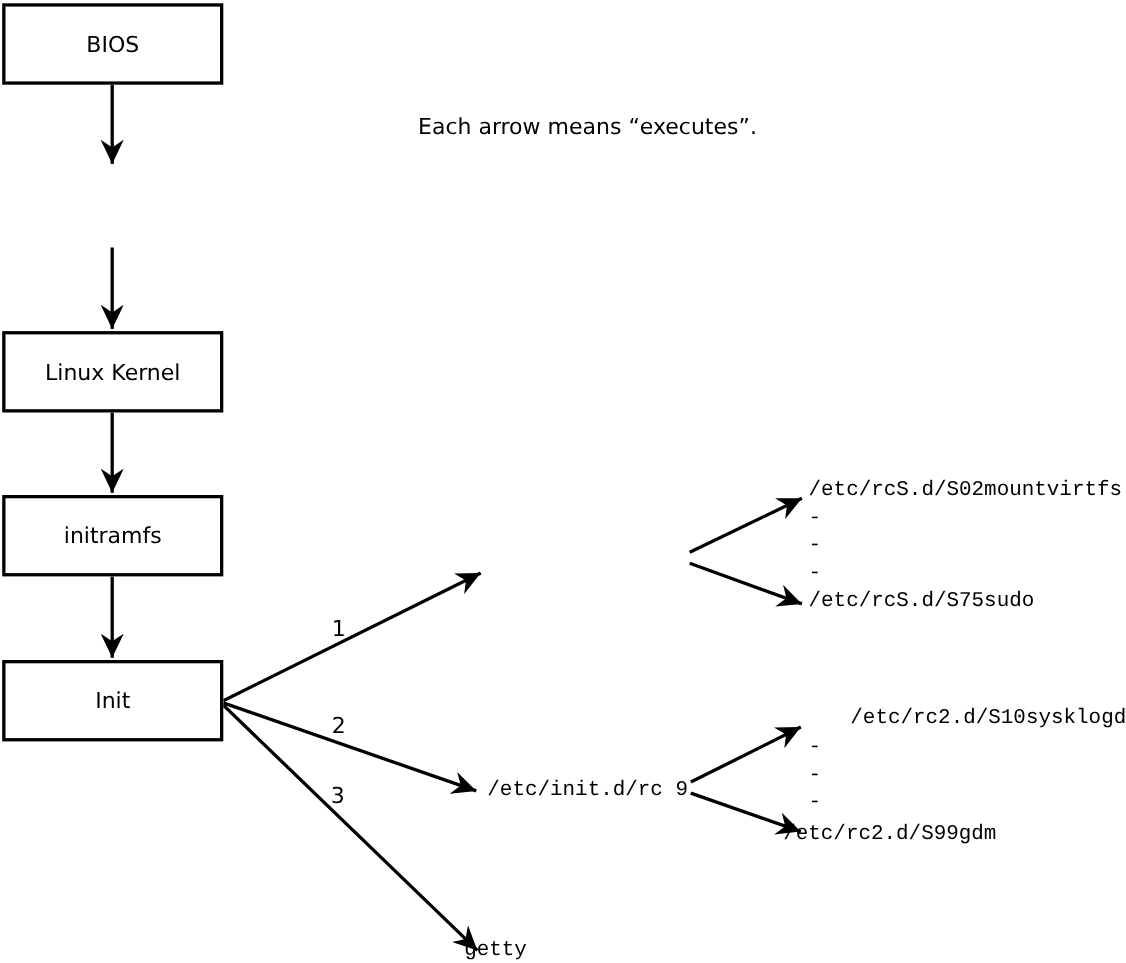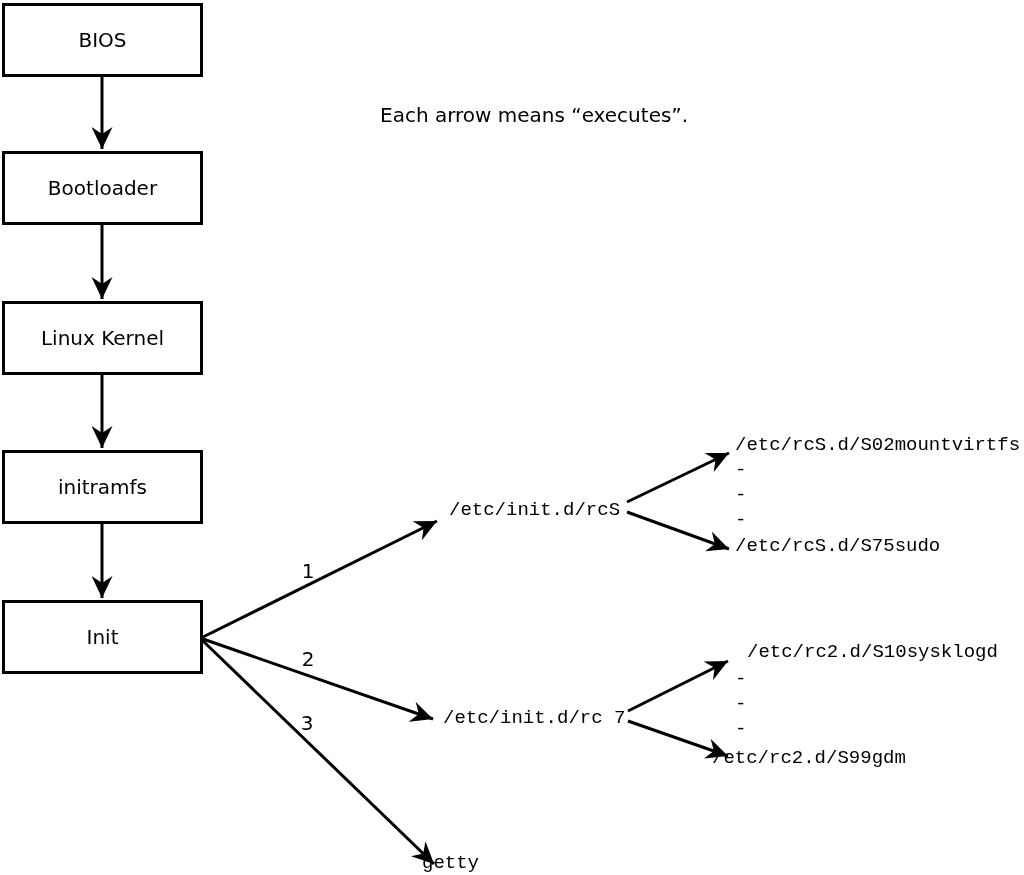--- a/index.html
+++ b/index.html
@@ -83,46 +83,42 @@
       <line x1="628" y1="711" x2="728" y2="661" marker-end="url(#ah)"></line>
       <line x1="628" y1="721" x2="728" y2="756" marker-end="url(#ah)"></line>
     </g>
   </svg>
 
   <div class="note">Each arrow means “executes”.</div>
 
   <div class="node" style="top:3px">
     <span>BIOS</span>
   </div>
-  <div class="node" style="top:151px">
-    <span>Bootloader</span>
-  </div>
   <div class="node" style="top:450px">
     <span>initramfs</span>
   </div>
   <div class="node" style="top:301px">
     <span>Linux Kernel</span>
   </div>
   <div class="node" style="top:600px">
     <span>Init</span>
   </div>
 
   <span class="order-label" style="left:308px; top:571px">1</span>
   <span class="order-label" style="left:308px; top:659px">2</span>
   <span class="order-label" style="left:307px; top:723px">3</span>
 
-  <div class="mono-label" style="left:449px; top:510px">/etc/init.d/rcS</div>
-  <div class="mono-label" style="left:443px; top:718px">/etc/init.d/rc 7</div>
+  <div class="mono-label" style="left:443px; top:718px">/etc/init.d/rc 9</div>
   <div class="mono-label" style="left:422px; top:863px">getty</div>
 
   <div class="mono-label" style="left:735px; top:445px">/etc/rcS.d/S02mountvirtfs</div>
   <div class="mono-label" style="left:735px; top:470px">-</div>
   <div class="mono-label" style="left:735px; top:495px">-</div>
   <div class="mono-label" style="left:735px; top:520px">-</div>
   <div class="mono-label" style="left:735px; top:546px">/etc/rcS.d/S75sudo</div>
 
-  <div class="mono-label" style="left:747px; top:652px">/etc/rc2.d/S10sysklogd</div>
+  <div class="mono-label" style="left:773px; top:652px">/etc/rc2.d/S10sysklogd</div>
   <div class="mono-label" style="left:735px; top:679px">-</div>
   <div class="mono-label" style="left:735px; top:704px">-</div>
   <div class="mono-label" style="left:735px; top:729px">-</div>
   <div class="mono-label" style="left:712px; top:758px">/etc/rc2.d/S99gdm</div>
 
 </div>
 
 </body></html>

